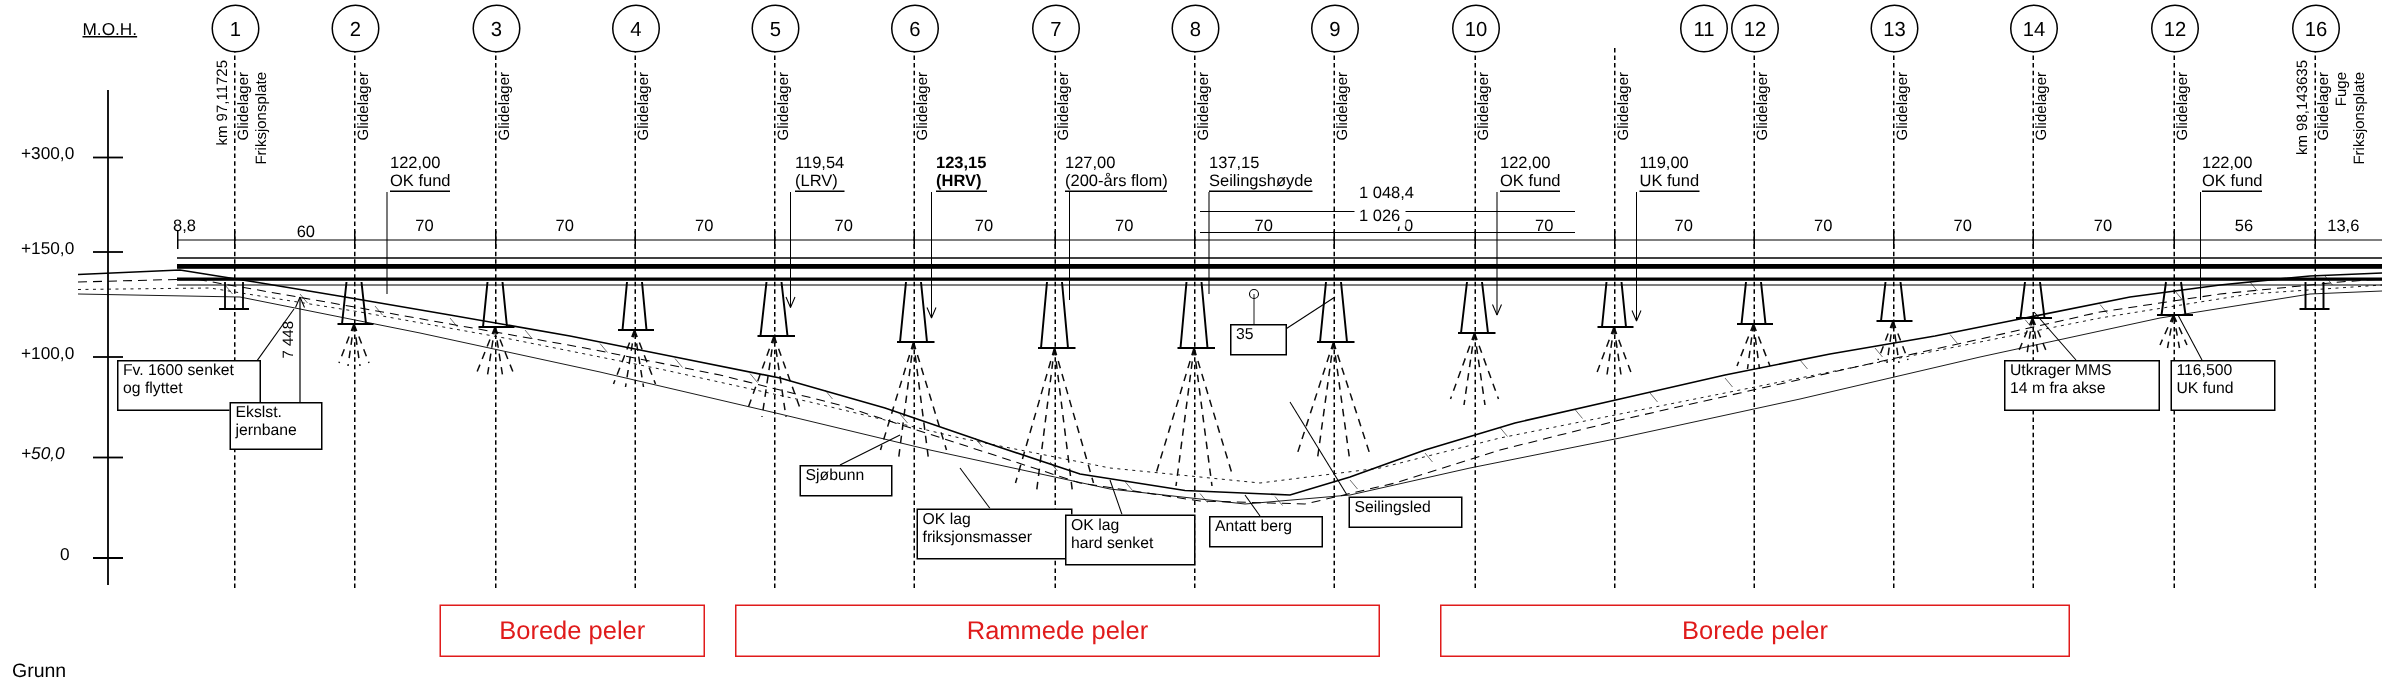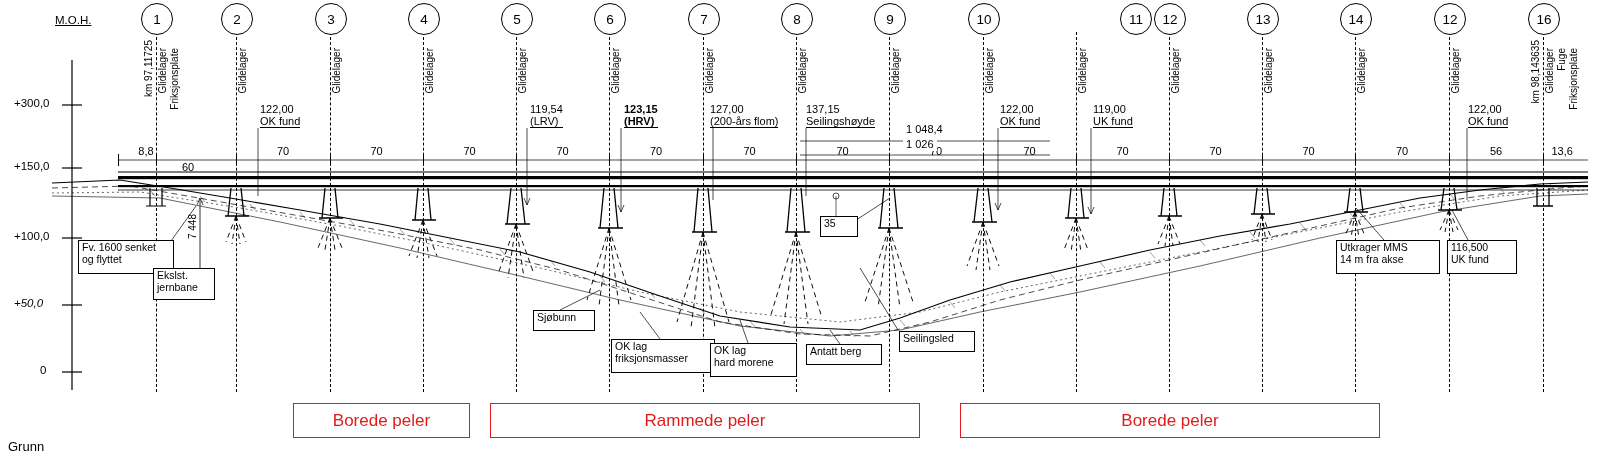--- a/index.html
+++ b/index.html
@@ -184,23 +184,23 @@
       <div class="abs vert lbl" style="left: 1451px; top: 48px;">Glidelager</div>
       <div class="abs" style="left: 1543px; top: 32px; width: 0px; height: 360px; border-left: 1px dashed rgb(0, 0, 0);"></div>
       <div class="abs circ" style="left: 1528px; top: 3px;">16</div>
       <div class="abs vert lbl" style="left: 1545px; top: 48px;">Glidelager</div>
       <div class="abs vert lbl" style="left: 1531px; top: 40px;">km 98,143635</div>
       <div class="abs vert lbl" style="left: 1557px; top: 48px;">Fuge</div>
       <div class="abs vert lbl" style="left: 1569px; top: 48px;">Friksjonsplate</div>
     </div>
 
   <div id="spans-layer">
-      <div class="abs lbl" style="left: 132px; top: 146px; width: 28px; text-align: center;">8,8</div>
+      <div class="abs lbl" style="left: 109px; top: 146px; width: 28px; text-align: center;">8,8</div>
       <div class="abs" style="left: 118px; top: 154px; width: 0px; height: 12px; border-left: 1px solid rgb(0, 0, 0);"></div>
-      <div class="abs lbl" style="left: 182px; top: 162px; width: 28px; text-align: left;">60</div>
+      <div class="abs lbl" style="left: 182px; top: 150px; width: 28px; text-align: right;">60</div>
       <div class="abs" style="left: 156px; top: 154px; width: 0px; height: 12px; border-left: 1px solid rgb(0, 0, 0);"></div>
       <div class="abs lbl" style="left: 269px; top: 146px; width: 28px; text-align: center;">70</div>
       <div class="abs" style="left: 236px; top: 154px; width: 0px; height: 12px; border-left: 1px solid rgb(0, 0, 0);"></div>
       <div class="abs lbl" style="left: 362.5px; top: 146px; width: 28px; text-align: center;">70</div>
       <div class="abs" style="left: 330px; top: 154px; width: 0px; height: 12px; border-left: 1px solid rgb(0, 0, 0);"></div>
       <div class="abs lbl" style="left: 455.5px; top: 146px; width: 28px; text-align: center;">70</div>
       <div class="abs" style="left: 423px; top: 154px; width: 0px; height: 12px; border-left: 1px solid rgb(0, 0, 0);"></div>
       <div class="abs lbl" style="left: 548.5px; top: 146px; width: 28px; text-align: center;">70</div>
       <div class="abs" style="left: 516px; top: 154px; width: 0px; height: 12px; border-left: 1px solid rgb(0, 0, 0);"></div>
       <div class="abs lbl" style="left: 642px; top: 146px; width: 28px; text-align: center;">70</div>
@@ -278,21 +278,21 @@
       </div>
       <div class="abs box" style="left: 533px; top: 310px; width: 54px; min-height: 17px;">
         <div>Sjøbunn</div>
       </div>
       <div class="abs box" style="left: 611px; top: 339px; width: 96px; min-height: 30px;">
         <div>OK lag</div>
         <div>friksjonsmasser</div>
       </div>
       <div class="abs box" style="left: 710px; top: 343px; width: 79px; min-height: 30px;">
         <div>OK lag</div>
-        <div>hard morene</div>
+        <div>hard senket</div>
       </div>
       <div class="abs box" style="left: 806px; top: 344px; width: 68px; min-height: 17px;">
         <div>Antatt berg</div>
       </div>
       <div class="abs box" style="left: 899px; top: 331px; width: 68px; min-height: 17px;">
         <div>Seilingsled</div>
       </div>
       <div class="abs box" style="left: 1336px; top: 240px; width: 96px; min-height: 30px;">
         <div>Utkrager MMS</div>
         <div>14 m fra akse</div>

